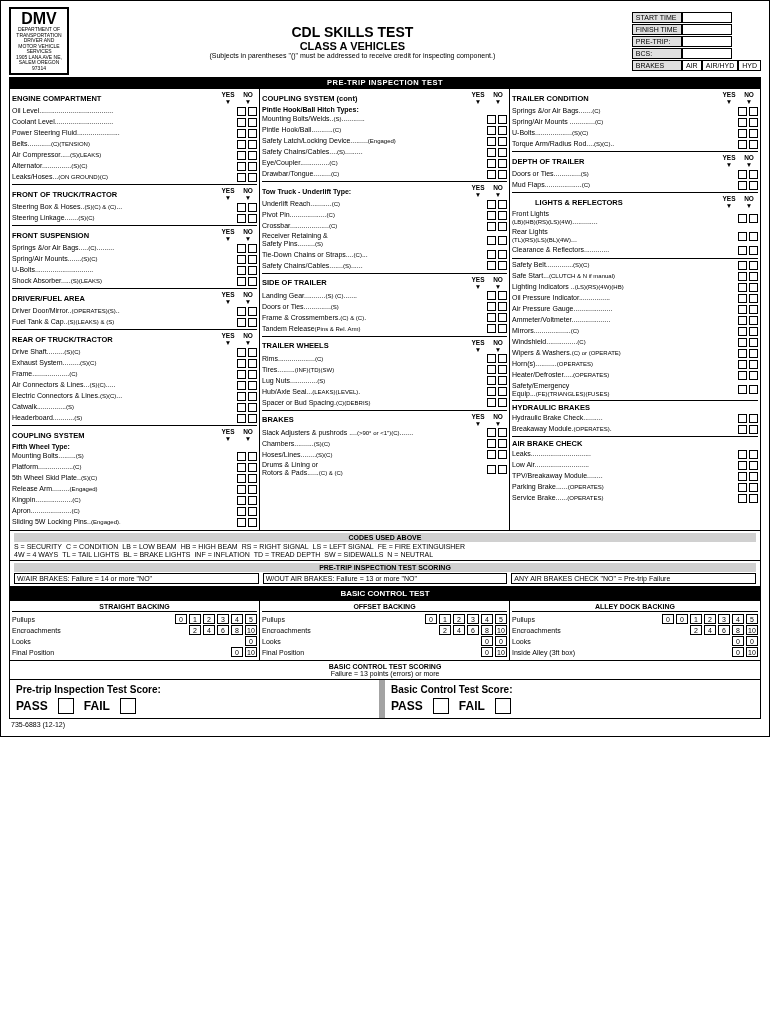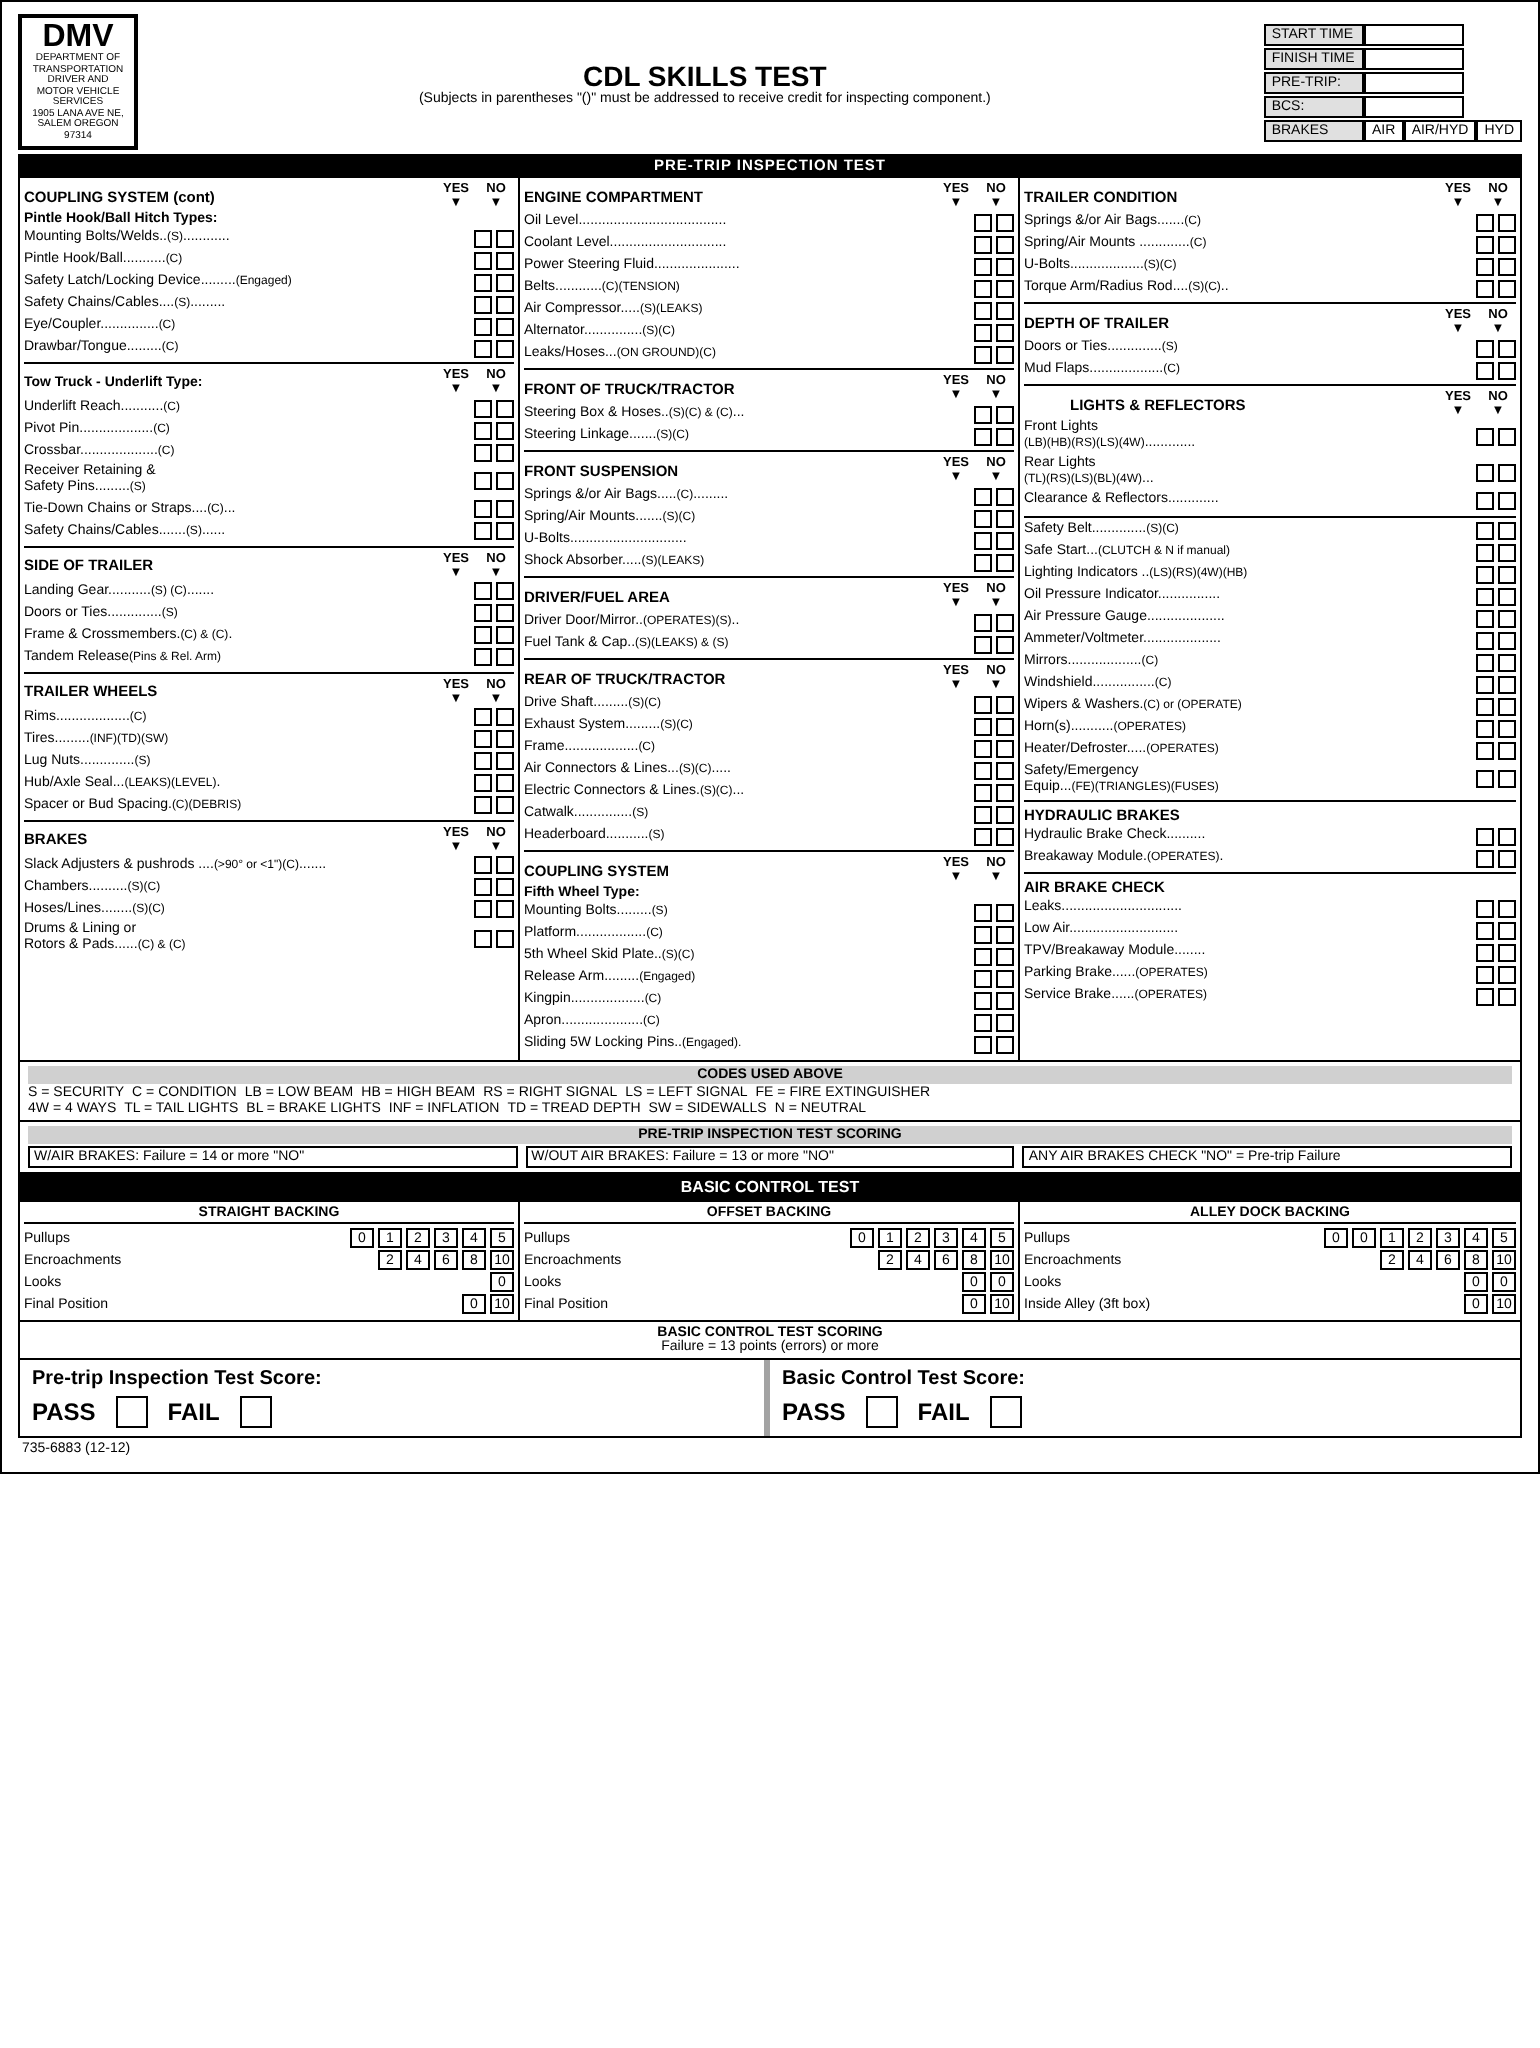--- a/index.html
+++ b/index.html
@@ -189,21 +189,21 @@
       display: grid;
       grid-template-columns: 1fr 1fr;
     }
     .final-left, .final-right {
       padding: 4px 6px;
       display: flex;
       align-items: center;
       gap: 6px;
     }
     .final-left {
-      border-right: 3px solid #a3a3a3;
+      border-right: 6px solid #a3a3a3;
     }
     .header-top {
       display: flex;
       align-items: center;
       margin-bottom: 2px;
     }
     .col-divider {
       border-top: 1px solid #000;
       margin: 2px 0;
     }
@@ -213,20 +213,21 @@
 
 <div class="page">
 
   <div class="header-top">
     <div class="dmv-logo">
       <div style="font-size:16px;font-weight:bold;">DMV</div>
       <div class="dmv-sub">DEPARTMENT OF TRANSPORTATION<br>DRIVER AND MOTOR VEHICLE SERVICES<br>1905 LANA AVE NE, SALEM OREGON 97314</div>
     </div>
     <div class="title-block">
       <div class="title-main">CDL SKILLS TEST</div>
+      <div class="title-sub">CLASS A VEHICLES</div>
       <div class="title-note">(Subjects in parentheses "()" must be addressed to receive credit for inspecting component.)</div>
     </div>
     <div style="display:flex;flex-direction:column;font-size:7px;margin-left:4px;">
       <div style="display:flex;margin-bottom:1px;">
         <div style="border:1px solid #000;padding:1px 3px;background:#e0e0e0;min-width:50px;">START TIME</div>
         <div style="border:1px solid #000;padding:1px 3px;min-width:50px;"></div>
       </div>
       <div style="display:flex;margin-bottom:1px;">
         <div style="border:1px solid #000;padding:1px 3px;background:#e0e0e0;min-width:50px;">FINISH TIME</div>
         <div style="border:1px solid #000;padding:1px 3px;min-width:50px;"></div>
@@ -248,20 +249,285 @@
     </div>
   </div>
 
   <div class="section-title">PRE-TRIP INSPECTION TEST</div>
 
   <div class="main-grid">
 
     <div class="col">
 
       <div style="display:flex;justify-content:space-between;align-items:center;margin-bottom:1px;">
+        <div style="font-weight:bold;font-size:7.5px;">ENGINE COMPARTMENT</div>
+        <div style="display:flex;gap:2px;font-size:6.5px;font-weight:bold;">
+          <div style="width:18px;text-align:center;">YES<br>▼</div>
+          <div style="width:18px;text-align:center;">NO<br>▼</div>
+        </div>
+      </div>
+      <div class="check-row">
+        <div class="check-label">Oil Level......................................</div>
+        <div class="check-boxes">
+            <div class="cb"></div>
+            <div class="cb"></div>
+          </div>
+      </div>
+      <div class="check-row">
+        <div class="check-label">Coolant Level..............................</div>
+        <div class="check-boxes">
+            <div class="cb"></div>
+            <div class="cb"></div>
+          </div>
+      </div>
+      <div class="check-row">
+        <div class="check-label">Power Steering Fluid......................</div>
+        <div class="check-boxes">
+            <div class="cb"></div>
+            <div class="cb"></div>
+          </div>
+      </div>
+      <div class="check-row">
+        <div class="check-label">Belts............<span style="font-size:6px;">(C)(TENSION)</span></div>
+        <div class="check-boxes">
+            <div class="cb"></div>
+            <div class="cb"></div>
+          </div>
+      </div>
+      <div class="check-row">
+        <div class="check-label">Air Compressor.....<span style="font-size:6px;">(S)(LEAKS)</span></div>
+        <div class="check-boxes">
+            <div class="cb"></div>
+            <div class="cb"></div>
+          </div>
+      </div>
+      <div class="check-row">
+        <div class="check-label">Alternator...............<span style="font-size:6px;">(S)(C)</span></div>
+        <div class="check-boxes">
+            <div class="cb"></div>
+            <div class="cb"></div>
+          </div>
+      </div>
+      <div class="check-row">
+        <div class="check-label">Leaks/Hoses...<span style="font-size:6px;">(ON GROUND)(C)</span></div>
+        <div class="check-boxes">
+            <div class="cb"></div>
+            <div class="cb"></div>
+          </div>
+      </div>
+
+      <div class="col-divider"></div>
+
+      <div style="display:flex;justify-content:space-between;align-items:center;margin-bottom:1px;">
+        <div style="font-weight:bold;font-size:7.5px;">FRONT OF TRUCK/TRACTOR</div>
+        <div style="display:flex;gap:2px;font-size:6.5px;font-weight:bold;">
+          <div style="width:18px;text-align:center;">YES<br>▼</div>
+          <div style="width:18px;text-align:center;">NO<br>▼</div>
+        </div>
+      </div>
+      <div class="check-row">
+        <div class="check-label">Steering Box &amp; Hoses..<span style="font-size:6px;">(S)(C) &amp; (C)</span>...</div>
+        <div class="check-boxes">
+            <div class="cb"></div>
+            <div class="cb"></div>
+          </div>
+      </div>
+      <div class="check-row">
+        <div class="check-label">Steering Linkage.......<span style="font-size:6px;">(S)(C)</span></div>
+        <div class="check-boxes">
+            <div class="cb"></div>
+            <div class="cb"></div>
+          </div>
+      </div>
+
+      <div class="col-divider"></div>
+
+      <div style="display:flex;justify-content:space-between;align-items:center;margin-bottom:1px;">
+        <div style="font-weight:bold;font-size:7.5px;">FRONT SUSPENSION</div>
+        <div style="display:flex;gap:2px;font-size:6.5px;font-weight:bold;">
+          <div style="width:18px;text-align:center;">YES<br>▼</div>
+          <div style="width:18px;text-align:center;">NO<br>▼</div>
+        </div>
+      </div>
+      <div class="check-row">
+        <div class="check-label">Springs &amp;/or Air Bags.....<span style="font-size:6px;">(C)</span>.........</div>
+        <div class="check-boxes">
+            <div class="cb"></div>
+            <div class="cb"></div>
+          </div>
+      </div>
+      <div class="check-row">
+        <div class="check-label">Spring/Air Mounts.......<span style="font-size:6px;">(S)(C)</span></div>
+        <div class="check-boxes">
+            <div class="cb"></div>
+            <div class="cb"></div>
+          </div>
+      </div>
+      <div class="check-row">
+        <div class="check-label">U-Bolts..............................</div>
+        <div class="check-boxes">
+            <div class="cb"></div>
+            <div class="cb"></div>
+          </div>
+      </div>
+      <div class="check-row">
+        <div class="check-label">Shock Absorber.....<span style="font-size:6px;">(S)(LEAKS)</span></div>
+        <div class="check-boxes">
+            <div class="cb"></div>
+            <div class="cb"></div>
+          </div>
+      </div>
+
+      <div class="col-divider"></div>
+
+      <div style="display:flex;justify-content:space-between;align-items:center;margin-bottom:1px;">
+        <div style="font-weight:bold;font-size:7.5px;">DRIVER/FUEL AREA</div>
+        <div style="display:flex;gap:2px;font-size:6.5px;font-weight:bold;">
+          <div style="width:18px;text-align:center;">YES<br>▼</div>
+          <div style="width:18px;text-align:center;">NO<br>▼</div>
+        </div>
+      </div>
+      <div class="check-row">
+        <div class="check-label">Driver Door/Mirror..<span style="font-size:6px;">(OPERATES)(S)</span>..</div>
+        <div class="check-boxes">
+            <div class="cb"></div>
+            <div class="cb"></div>
+          </div>
+      </div>
+      <div class="check-row">
+        <div class="check-label">Fuel Tank &amp; Cap..<span style="font-size:6px;">(S)(LEAKS) &amp; (S)</span></div>
+        <div class="check-boxes">
+            <div class="cb"></div>
+            <div class="cb"></div>
+          </div>
+      </div>
+
+      <div class="col-divider"></div>
+
+      <div style="display:flex;justify-content:space-between;align-items:center;margin-bottom:1px;">
+        <div style="font-weight:bold;font-size:7.5px;">REAR OF TRUCK/TRACTOR</div>
+        <div style="display:flex;gap:2px;font-size:6.5px;font-weight:bold;">
+          <div style="width:18px;text-align:center;">YES<br>▼</div>
+          <div style="width:18px;text-align:center;">NO<br>▼</div>
+        </div>
+      </div>
+      <div class="check-row">
+        <div class="check-label">Drive Shaft.........<span style="font-size:6px;">(S)(C)</span></div>
+        <div class="check-boxes">
+            <div class="cb"></div>
+            <div class="cb"></div>
+          </div>
+      </div>
+      <div class="check-row">
+        <div class="check-label">Exhaust System.........<span style="font-size:6px;">(S)(C)</span></div>
+        <div class="check-boxes">
+            <div class="cb"></div>
+            <div class="cb"></div>
+          </div>
+      </div>
+      <div class="check-row">
+        <div class="check-label">Frame...................<span style="font-size:6px;">(C)</span></div>
+        <div class="check-boxes">
+            <div class="cb"></div>
+            <div class="cb"></div>
+          </div>
+      </div>
+      <div class="check-row">
+        <div class="check-label">Air Connectors &amp; Lines...<span style="font-size:6px;">(S)(C)</span>.....</div>
+        <div class="check-boxes">
+            <div class="cb"></div>
+            <div class="cb"></div>
+          </div>
+      </div>
+      <div class="check-row">
+        <div class="check-label">Electric Connectors &amp; Lines.<span style="font-size:6px;">(S)(C)</span>...</div>
+        <div class="check-boxes">
+            <div class="cb"></div>
+            <div class="cb"></div>
+          </div>
+      </div>
+      <div class="check-row">
+        <div class="check-label">Catwalk...............<span style="font-size:6px;">(S)</span></div>
+        <div class="check-boxes">
+            <div class="cb"></div>
+            <div class="cb"></div>
+          </div>
+      </div>
+      <div class="check-row">
+        <div class="check-label">Headerboard...........<span style="font-size:6px;">(S)</span></div>
+        <div class="check-boxes">
+            <div class="cb"></div>
+            <div class="cb"></div>
+          </div>
+      </div>
+
+      <div class="col-divider"></div>
+
+      <div style="display:flex;justify-content:space-between;align-items:center;margin-bottom:1px;">
+        <div style="font-weight:bold;font-size:7.5px;">COUPLING SYSTEM</div>
+        <div style="display:flex;gap:2px;font-size:6.5px;font-weight:bold;">
+          <div style="width:18px;text-align:center;">YES<br>▼</div>
+          <div style="width:18px;text-align:center;">NO<br>▼</div>
+        </div>
+      </div>
+      <div style="font-weight:bold;font-size:7px;margin-bottom:1px;">Fifth Wheel Type:</div>
+      <div class="check-row">
+        <div class="check-label">Mounting Bolts.........<span style="font-size:6px;">(S)</span></div>
+        <div class="check-boxes">
+            <div class="cb"></div>
+            <div class="cb"></div>
+          </div>
+      </div>
+      <div class="check-row">
+        <div class="check-label">Platform..................<span style="font-size:6px;">(C)</span></div>
+        <div class="check-boxes">
+            <div class="cb"></div>
+            <div class="cb"></div>
+          </div>
+      </div>
+      <div class="check-row">
+        <div class="check-label">5th Wheel Skid Plate..<span style="font-size:6px;">(S)(C)</span></div>
+        <div class="check-boxes">
+            <div class="cb"></div>
+            <div class="cb"></div>
+          </div>
+      </div>
+      <div class="check-row">
+        <div class="check-label">Release Arm.........<span style="font-size:6px;">(Engaged)</span></div>
+        <div class="check-boxes">
+            <div class="cb"></div>
+            <div class="cb"></div>
+          </div>
+      </div>
+      <div class="check-row">
+        <div class="check-label">Kingpin...................<span style="font-size:6px;">(C)</span></div>
+        <div class="check-boxes">
+            <div class="cb"></div>
+            <div class="cb"></div>
+          </div>
+      </div>
+      <div class="check-row">
+        <div class="check-label">Apron.....................<span style="font-size:6px;">(C)</span></div>
+        <div class="check-boxes">
+            <div class="cb"></div>
+            <div class="cb"></div>
+          </div>
+      </div>
+      <div class="check-row">
+        <div class="check-label">Sliding 5W Locking Pins..<span style="font-size:6px;">(Engaged).</span></div>
+        <div class="check-boxes">
+            <div class="cb"></div>
+            <div class="cb"></div>
+          </div>
+      </div>
+    </div>
+
+    <div class="col">
+
+      <div style="display:flex;justify-content:space-between;align-items:center;margin-bottom:1px;">
         <div style="font-weight:bold;font-size:7.5px;">COUPLING SYSTEM (cont)</div>
         <div style="display:flex;gap:2px;font-size:6.5px;font-weight:bold;">
           <div style="width:18px;text-align:center;">YES<br>▼</div>
           <div style="width:18px;text-align:center;">NO<br>▼</div>
         </div>
       </div>
       <div style="font-weight:bold;font-size:7px;margin-bottom:1px;">Pintle Hook/Ball Hitch Types:</div>
       <div class="check-row">
         <div class="check-label">Mounting Bolts/Welds..<span style="font-size:6px;">(S)</span>............</div>
         <div class="check-boxes">
@@ -465,285 +731,20 @@
       </div>
       <div class="check-row">
         <div class="check-label">Hoses/Lines........<span style="font-size:6px;">(S)(C)</span></div>
         <div class="check-boxes">
             <div class="cb"></div>
             <div class="cb"></div>
           </div>
       </div>
       <div class="check-row">
         <div class="check-label">Drums &amp; Lining or<br>Rotors &amp; Pads......<span style="font-size:6px;">(C) &amp; (C)</span></div>
-        <div class="check-boxes">
-            <div class="cb"></div>
-            <div class="cb"></div>
-          </div>
-      </div>
-    </div>
-
-    <div class="col">
-
-      <div style="display:flex;justify-content:space-between;align-items:center;margin-bottom:1px;">
-        <div style="font-weight:bold;font-size:7.5px;">ENGINE COMPARTMENT</div>
-        <div style="display:flex;gap:2px;font-size:6.5px;font-weight:bold;">
-          <div style="width:18px;text-align:center;">YES<br>▼</div>
-          <div style="width:18px;text-align:center;">NO<br>▼</div>
-        </div>
-      </div>
-      <div class="check-row">
-        <div class="check-label">Oil Level......................................</div>
-        <div class="check-boxes">
-            <div class="cb"></div>
-            <div class="cb"></div>
-          </div>
-      </div>
-      <div class="check-row">
-        <div class="check-label">Coolant Level..............................</div>
-        <div class="check-boxes">
-            <div class="cb"></div>
-            <div class="cb"></div>
-          </div>
-      </div>
-      <div class="check-row">
-        <div class="check-label">Power Steering Fluid......................</div>
-        <div class="check-boxes">
-            <div class="cb"></div>
-            <div class="cb"></div>
-          </div>
-      </div>
-      <div class="check-row">
-        <div class="check-label">Belts............<span style="font-size:6px;">(C)(TENSION)</span></div>
-        <div class="check-boxes">
-            <div class="cb"></div>
-            <div class="cb"></div>
-          </div>
-      </div>
-      <div class="check-row">
-        <div class="check-label">Air Compressor.....<span style="font-size:6px;">(S)(LEAKS)</span></div>
-        <div class="check-boxes">
-            <div class="cb"></div>
-            <div class="cb"></div>
-          </div>
-      </div>
-      <div class="check-row">
-        <div class="check-label">Alternator...............<span style="font-size:6px;">(S)(C)</span></div>
-        <div class="check-boxes">
-            <div class="cb"></div>
-            <div class="cb"></div>
-          </div>
-      </div>
-      <div class="check-row">
-        <div class="check-label">Leaks/Hoses...<span style="font-size:6px;">(ON GROUND)(C)</span></div>
-        <div class="check-boxes">
-            <div class="cb"></div>
-            <div class="cb"></div>
-          </div>
-      </div>
-
-      <div class="col-divider"></div>
-
-      <div style="display:flex;justify-content:space-between;align-items:center;margin-bottom:1px;">
-        <div style="font-weight:bold;font-size:7.5px;">FRONT OF TRUCK/TRACTOR</div>
-        <div style="display:flex;gap:2px;font-size:6.5px;font-weight:bold;">
-          <div style="width:18px;text-align:center;">YES<br>▼</div>
-          <div style="width:18px;text-align:center;">NO<br>▼</div>
-        </div>
-      </div>
-      <div class="check-row">
-        <div class="check-label">Steering Box &amp; Hoses..<span style="font-size:6px;">(S)(C) &amp; (C)</span>...</div>
-        <div class="check-boxes">
-            <div class="cb"></div>
-            <div class="cb"></div>
-          </div>
-      </div>
-      <div class="check-row">
-        <div class="check-label">Steering Linkage.......<span style="font-size:6px;">(S)(C)</span></div>
-        <div class="check-boxes">
-            <div class="cb"></div>
-            <div class="cb"></div>
-          </div>
-      </div>
-
-      <div class="col-divider"></div>
-
-      <div style="display:flex;justify-content:space-between;align-items:center;margin-bottom:1px;">
-        <div style="font-weight:bold;font-size:7.5px;">FRONT SUSPENSION</div>
-        <div style="display:flex;gap:2px;font-size:6.5px;font-weight:bold;">
-          <div style="width:18px;text-align:center;">YES<br>▼</div>
-          <div style="width:18px;text-align:center;">NO<br>▼</div>
-        </div>
-      </div>
-      <div class="check-row">
-        <div class="check-label">Springs &amp;/or Air Bags.....<span style="font-size:6px;">(C)</span>.........</div>
-        <div class="check-boxes">
-            <div class="cb"></div>
-            <div class="cb"></div>
-          </div>
-      </div>
-      <div class="check-row">
-        <div class="check-label">Spring/Air Mounts.......<span style="font-size:6px;">(S)(C)</span></div>
-        <div class="check-boxes">
-            <div class="cb"></div>
-            <div class="cb"></div>
-          </div>
-      </div>
-      <div class="check-row">
-        <div class="check-label">U-Bolts..............................</div>
-        <div class="check-boxes">
-            <div class="cb"></div>
-            <div class="cb"></div>
-          </div>
-      </div>
-      <div class="check-row">
-        <div class="check-label">Shock Absorber.....<span style="font-size:6px;">(S)(LEAKS)</span></div>
-        <div class="check-boxes">
-            <div class="cb"></div>
-            <div class="cb"></div>
-          </div>
-      </div>
-
-      <div class="col-divider"></div>
-
-      <div style="display:flex;justify-content:space-between;align-items:center;margin-bottom:1px;">
-        <div style="font-weight:bold;font-size:7.5px;">DRIVER/FUEL AREA</div>
-        <div style="display:flex;gap:2px;font-size:6.5px;font-weight:bold;">
-          <div style="width:18px;text-align:center;">YES<br>▼</div>
-          <div style="width:18px;text-align:center;">NO<br>▼</div>
-        </div>
-      </div>
-      <div class="check-row">
-        <div class="check-label">Driver Door/Mirror..<span style="font-size:6px;">(OPERATES)(S)</span>..</div>
-        <div class="check-boxes">
-            <div class="cb"></div>
-            <div class="cb"></div>
-          </div>
-      </div>
-      <div class="check-row">
-        <div class="check-label">Fuel Tank &amp; Cap..<span style="font-size:6px;">(S)(LEAKS) &amp; (S)</span></div>
-        <div class="check-boxes">
-            <div class="cb"></div>
-            <div class="cb"></div>
-          </div>
-      </div>
-
-      <div class="col-divider"></div>
-
-      <div style="display:flex;justify-content:space-between;align-items:center;margin-bottom:1px;">
-        <div style="font-weight:bold;font-size:7.5px;">REAR OF TRUCK/TRACTOR</div>
-        <div style="display:flex;gap:2px;font-size:6.5px;font-weight:bold;">
-          <div style="width:18px;text-align:center;">YES<br>▼</div>
-          <div style="width:18px;text-align:center;">NO<br>▼</div>
-        </div>
-      </div>
-      <div class="check-row">
-        <div class="check-label">Drive Shaft.........<span style="font-size:6px;">(S)(C)</span></div>
-        <div class="check-boxes">
-            <div class="cb"></div>
-            <div class="cb"></div>
-          </div>
-      </div>
-      <div class="check-row">
-        <div class="check-label">Exhaust System.........<span style="font-size:6px;">(S)(C)</span></div>
-        <div class="check-boxes">
-            <div class="cb"></div>
-            <div class="cb"></div>
-          </div>
-      </div>
-      <div class="check-row">
-        <div class="check-label">Frame...................<span style="font-size:6px;">(C)</span></div>
-        <div class="check-boxes">
-            <div class="cb"></div>
-            <div class="cb"></div>
-          </div>
-      </div>
-      <div class="check-row">
-        <div class="check-label">Air Connectors &amp; Lines...<span style="font-size:6px;">(S)(C)</span>.....</div>
-        <div class="check-boxes">
-            <div class="cb"></div>
-            <div class="cb"></div>
-          </div>
-      </div>
-      <div class="check-row">
-        <div class="check-label">Electric Connectors &amp; Lines.<span style="font-size:6px;">(S)(C)</span>...</div>
-        <div class="check-boxes">
-            <div class="cb"></div>
-            <div class="cb"></div>
-          </div>
-      </div>
-      <div class="check-row">
-        <div class="check-label">Catwalk...............<span style="font-size:6px;">(S)</span></div>
-        <div class="check-boxes">
-            <div class="cb"></div>
-            <div class="cb"></div>
-          </div>
-      </div>
-      <div class="check-row">
-        <div class="check-label">Headerboard...........<span style="font-size:6px;">(S)</span></div>
-        <div class="check-boxes">
-            <div class="cb"></div>
-            <div class="cb"></div>
-          </div>
-      </div>
-
-      <div class="col-divider"></div>
-
-      <div style="display:flex;justify-content:space-between;align-items:center;margin-bottom:1px;">
-        <div style="font-weight:bold;font-size:7.5px;">COUPLING SYSTEM</div>
-        <div style="display:flex;gap:2px;font-size:6.5px;font-weight:bold;">
-          <div style="width:18px;text-align:center;">YES<br>▼</div>
-          <div style="width:18px;text-align:center;">NO<br>▼</div>
-        </div>
-      </div>
-      <div style="font-weight:bold;font-size:7px;margin-bottom:1px;">Fifth Wheel Type:</div>
-      <div class="check-row">
-        <div class="check-label">Mounting Bolts.........<span style="font-size:6px;">(S)</span></div>
-        <div class="check-boxes">
-            <div class="cb"></div>
-            <div class="cb"></div>
-          </div>
-      </div>
-      <div class="check-row">
-        <div class="check-label">Platform..................<span style="font-size:6px;">(C)</span></div>
-        <div class="check-boxes">
-            <div class="cb"></div>
-            <div class="cb"></div>
-          </div>
-      </div>
-      <div class="check-row">
-        <div class="check-label">5th Wheel Skid Plate..<span style="font-size:6px;">(S)(C)</span></div>
-        <div class="check-boxes">
-            <div class="cb"></div>
-            <div class="cb"></div>
-          </div>
-      </div>
-      <div class="check-row">
-        <div class="check-label">Release Arm.........<span style="font-size:6px;">(Engaged)</span></div>
-        <div class="check-boxes">
-            <div class="cb"></div>
-            <div class="cb"></div>
-          </div>
-      </div>
-      <div class="check-row">
-        <div class="check-label">Kingpin...................<span style="font-size:6px;">(C)</span></div>
-        <div class="check-boxes">
-            <div class="cb"></div>
-            <div class="cb"></div>
-          </div>
-      </div>
-      <div class="check-row">
-        <div class="check-label">Apron.....................<span style="font-size:6px;">(C)</span></div>
-        <div class="check-boxes">
-            <div class="cb"></div>
-            <div class="cb"></div>
-          </div>
-      </div>
-      <div class="check-row">
-        <div class="check-label">Sliding 5W Locking Pins..<span style="font-size:6px;">(Engaged).</span></div>
         <div class="check-boxes">
             <div class="cb"></div>
             <div class="cb"></div>
           </div>
       </div>
     </div>
 
     <div class="col">
 
       <div style="display:flex;justify-content:space-between;align-items:center;margin-bottom:1px;">

